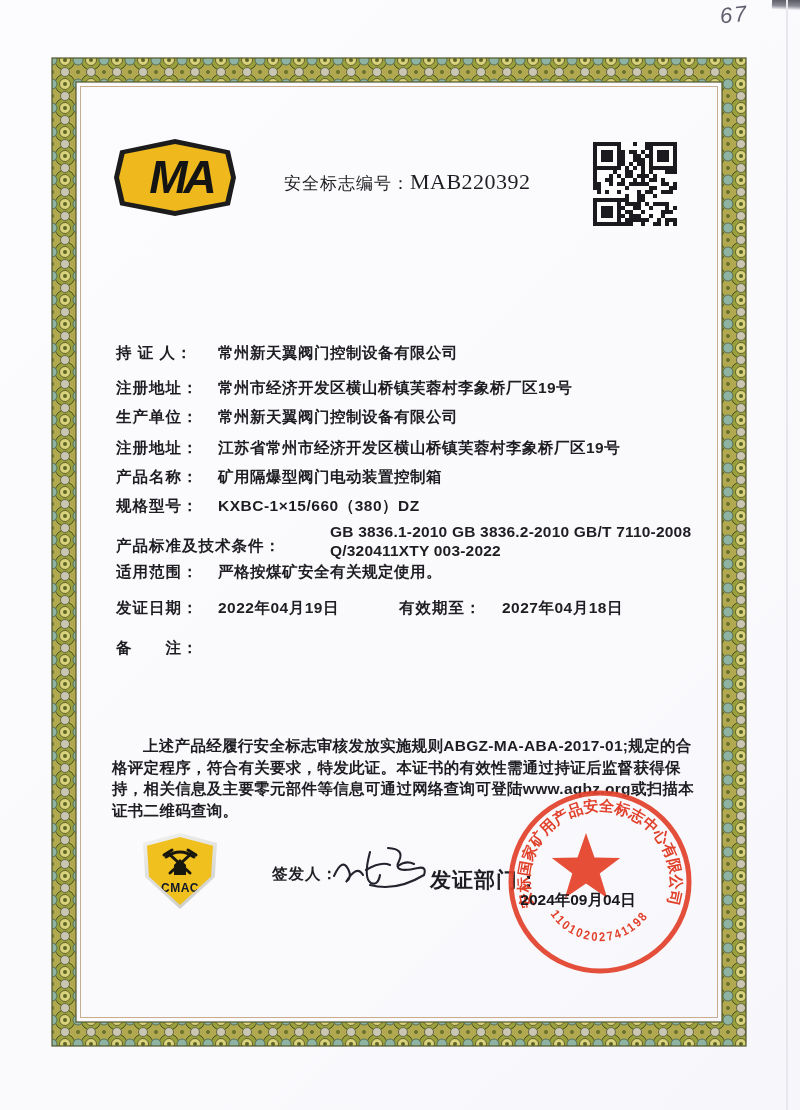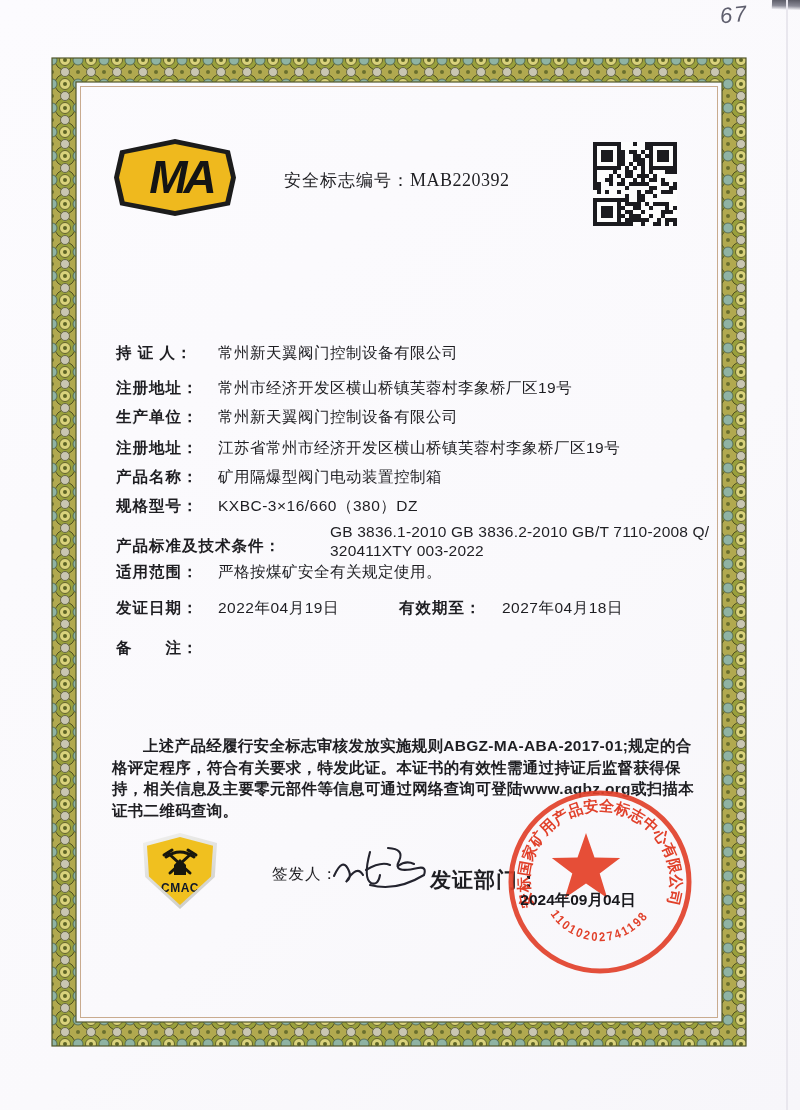--- a/index.html
+++ b/index.html
@@ -11,46 +11,46 @@
   #corner-dark{left:772px;top:-4px;width:30px;height:14px;background:linear-gradient(180deg,#3c3c46,#8a8a96 70%,rgba(250,249,252,0));transform:rotate(2deg);}
   #corner-note{left:720px;top:2px;font-size:22px;color:#5f5f6e;transform:rotate(-6deg);font-style:italic;letter-spacing:2px;}
   
   #ma-logo-outer{left:114px;top:139px;width:122px;height:77px;background:#1c1c1c;
     clip-path:polygon(0% 50%,5% 15%,50% 0%,95% 15%,100% 50%,95% 86%,50% 100%,5% 86%);}
   #ma-logo-inner{left:5px;top:5px;width:112px;height:67px;background:#efb91e;
     clip-path:polygon(0% 50%,5% 15%,50% 0%,95% 15%,100% 50%,95% 86%,50% 100%,5% 86%);
     display:flex;align-items:center;justify-content:center;}
   #ma-logo-inner span{font-weight:900;font-style:italic;font-size:46px;letter-spacing:-4px;color:#141414;transform:translateY(-1px);margin-left:12px;}
   #mark-line{left:284px;top:169px;font-size:17px;letter-spacing:1px;}
-  #mark-line .num{font-family:"Liberation Serif",serif;font-size:18px;letter-spacing:0.5px;margin-top:16px;}
+  #mark-line .num{font-family:"Liberation Serif",serif;font-size:22px;letter-spacing:0.5px;margin-top:16px;}
   #qr{left:593px;top:142px;width:84px;height:84px;display:grid;
     grid-template-columns:repeat(21,4px);grid-template-rows:repeat(21,4px);background:#fdfdfd;}
   .qd{background:#1b1b1f;}
   
   #cert-title{left:0;top:246px;width:800px;text-align:center;font-size:36px;font-weight:900;
     letter-spacing:4px;font-family:"Liberation Serif",serif;color:#141418;}
   
   #fields{left:116px;top:336px;width:600px;height:330px;}
   .frow{position:absolute;left:0;width:600px;font-size:15.5px;}
   .flabel{position:absolute;left:0;font-weight:700;letter-spacing:1px;white-space:nowrap;}
-  .fvalue{position:absolute;left:102px;font-weight:400;white-space:nowrap;letter-spacing:0.5px;}
+  .fvalue{position:absolute;left:102px;font-weight:700;white-space:nowrap;letter-spacing:0.5px;}
   .fvalue.std{left:214px;width:382px;white-space:normal;word-break:break-all;line-height:19px;letter-spacing:0.2px;}
   .l2{left:283px;text-align:center;} .v2{left:386px;}
   
   #statement{left:112px;top:735px;width:584px;font-size:15.5px;font-weight:700;
     line-height:21.5px;text-indent:2em;letter-spacing:0.3px;}
   
   #cmac-outer{left:143px;top:833px;width:74px;height:76px;background:linear-gradient(160deg,#f2f2f0,#c9c9c4);
     clip-path:polygon(50% 0%,100% 13%,97% 58%,50% 100%,3% 58%,0% 13%);filter:drop-shadow(1px 2px 2px rgba(80,80,60,.35));}
   #cmac-inner{left:4px;top:4px;width:66px;height:68px;background:#f0c01f;
     clip-path:polygon(50% 0%,100% 13%,97% 58%,50% 100%,3% 58%,0% 13%);}
   #cmac-inner svg{position:absolute;left:11px;top:8px;}
   #cmac-inner .cmac-word{position:absolute;left:0;top:44px;width:66px;text-align:center;
     font-size:12px;font-weight:900;letter-spacing:0.5px;color:#0f172a;}
-  #issuer-label{left:272px;top:864px;font-size:15.5px;font-weight:400;letter-spacing:1px;}
+  #issuer-label{left:272px;top:864px;font-size:15.5px;font-weight:700;letter-spacing:1px;}
   #signature{left:328px;top:838px;}
   #department-label{left:430px;top:866px;font-size:21px;font-weight:700;letter-spacing:1px;}
   #seal{left:503px;top:783px;}
   #seal text{font-weight:700;}
 </style>
 </head>
 <body>
 
 <div id="page">
 
@@ -552,21 +552,21 @@
     <div class="frow" style="top:102px">
         <span class="flabel">注册地址：</span>
         <span class="fvalue">江苏省常州市经济开发区横山桥镇芙蓉村李象桥厂区19号</span>
       </div>
     <div class="frow" style="top:131px">
         <span class="flabel">产品名称：</span>
         <span class="fvalue">矿用隔爆型阀门电动装置控制箱</span>
       </div>
     <div class="frow" style="top:160px">
         <span class="flabel">规格型号：</span>
-        <span class="fvalue">KXBC-3×16/660（380）DZ</span>
+        <span class="fvalue">KXBC-1×15/660（380）DZ</span>
       </div>
     <div class="frow" style="top:186px">
         <span class="flabel" style="top:14px">产品标准及技术条件：</span>
         <span class="fvalue std">GB 3836.1-2010 GB 3836.2-2010 GB/T 7110-2008 Q/320411XTY 003-2022</span>
       </div>
     <div class="frow" style="top:226px">
         <span class="flabel">适用范围：</span>
         <span class="fvalue">严格按煤矿安全有关规定使用。</span>
       </div>
     <div class="frow" style="top:262px">

